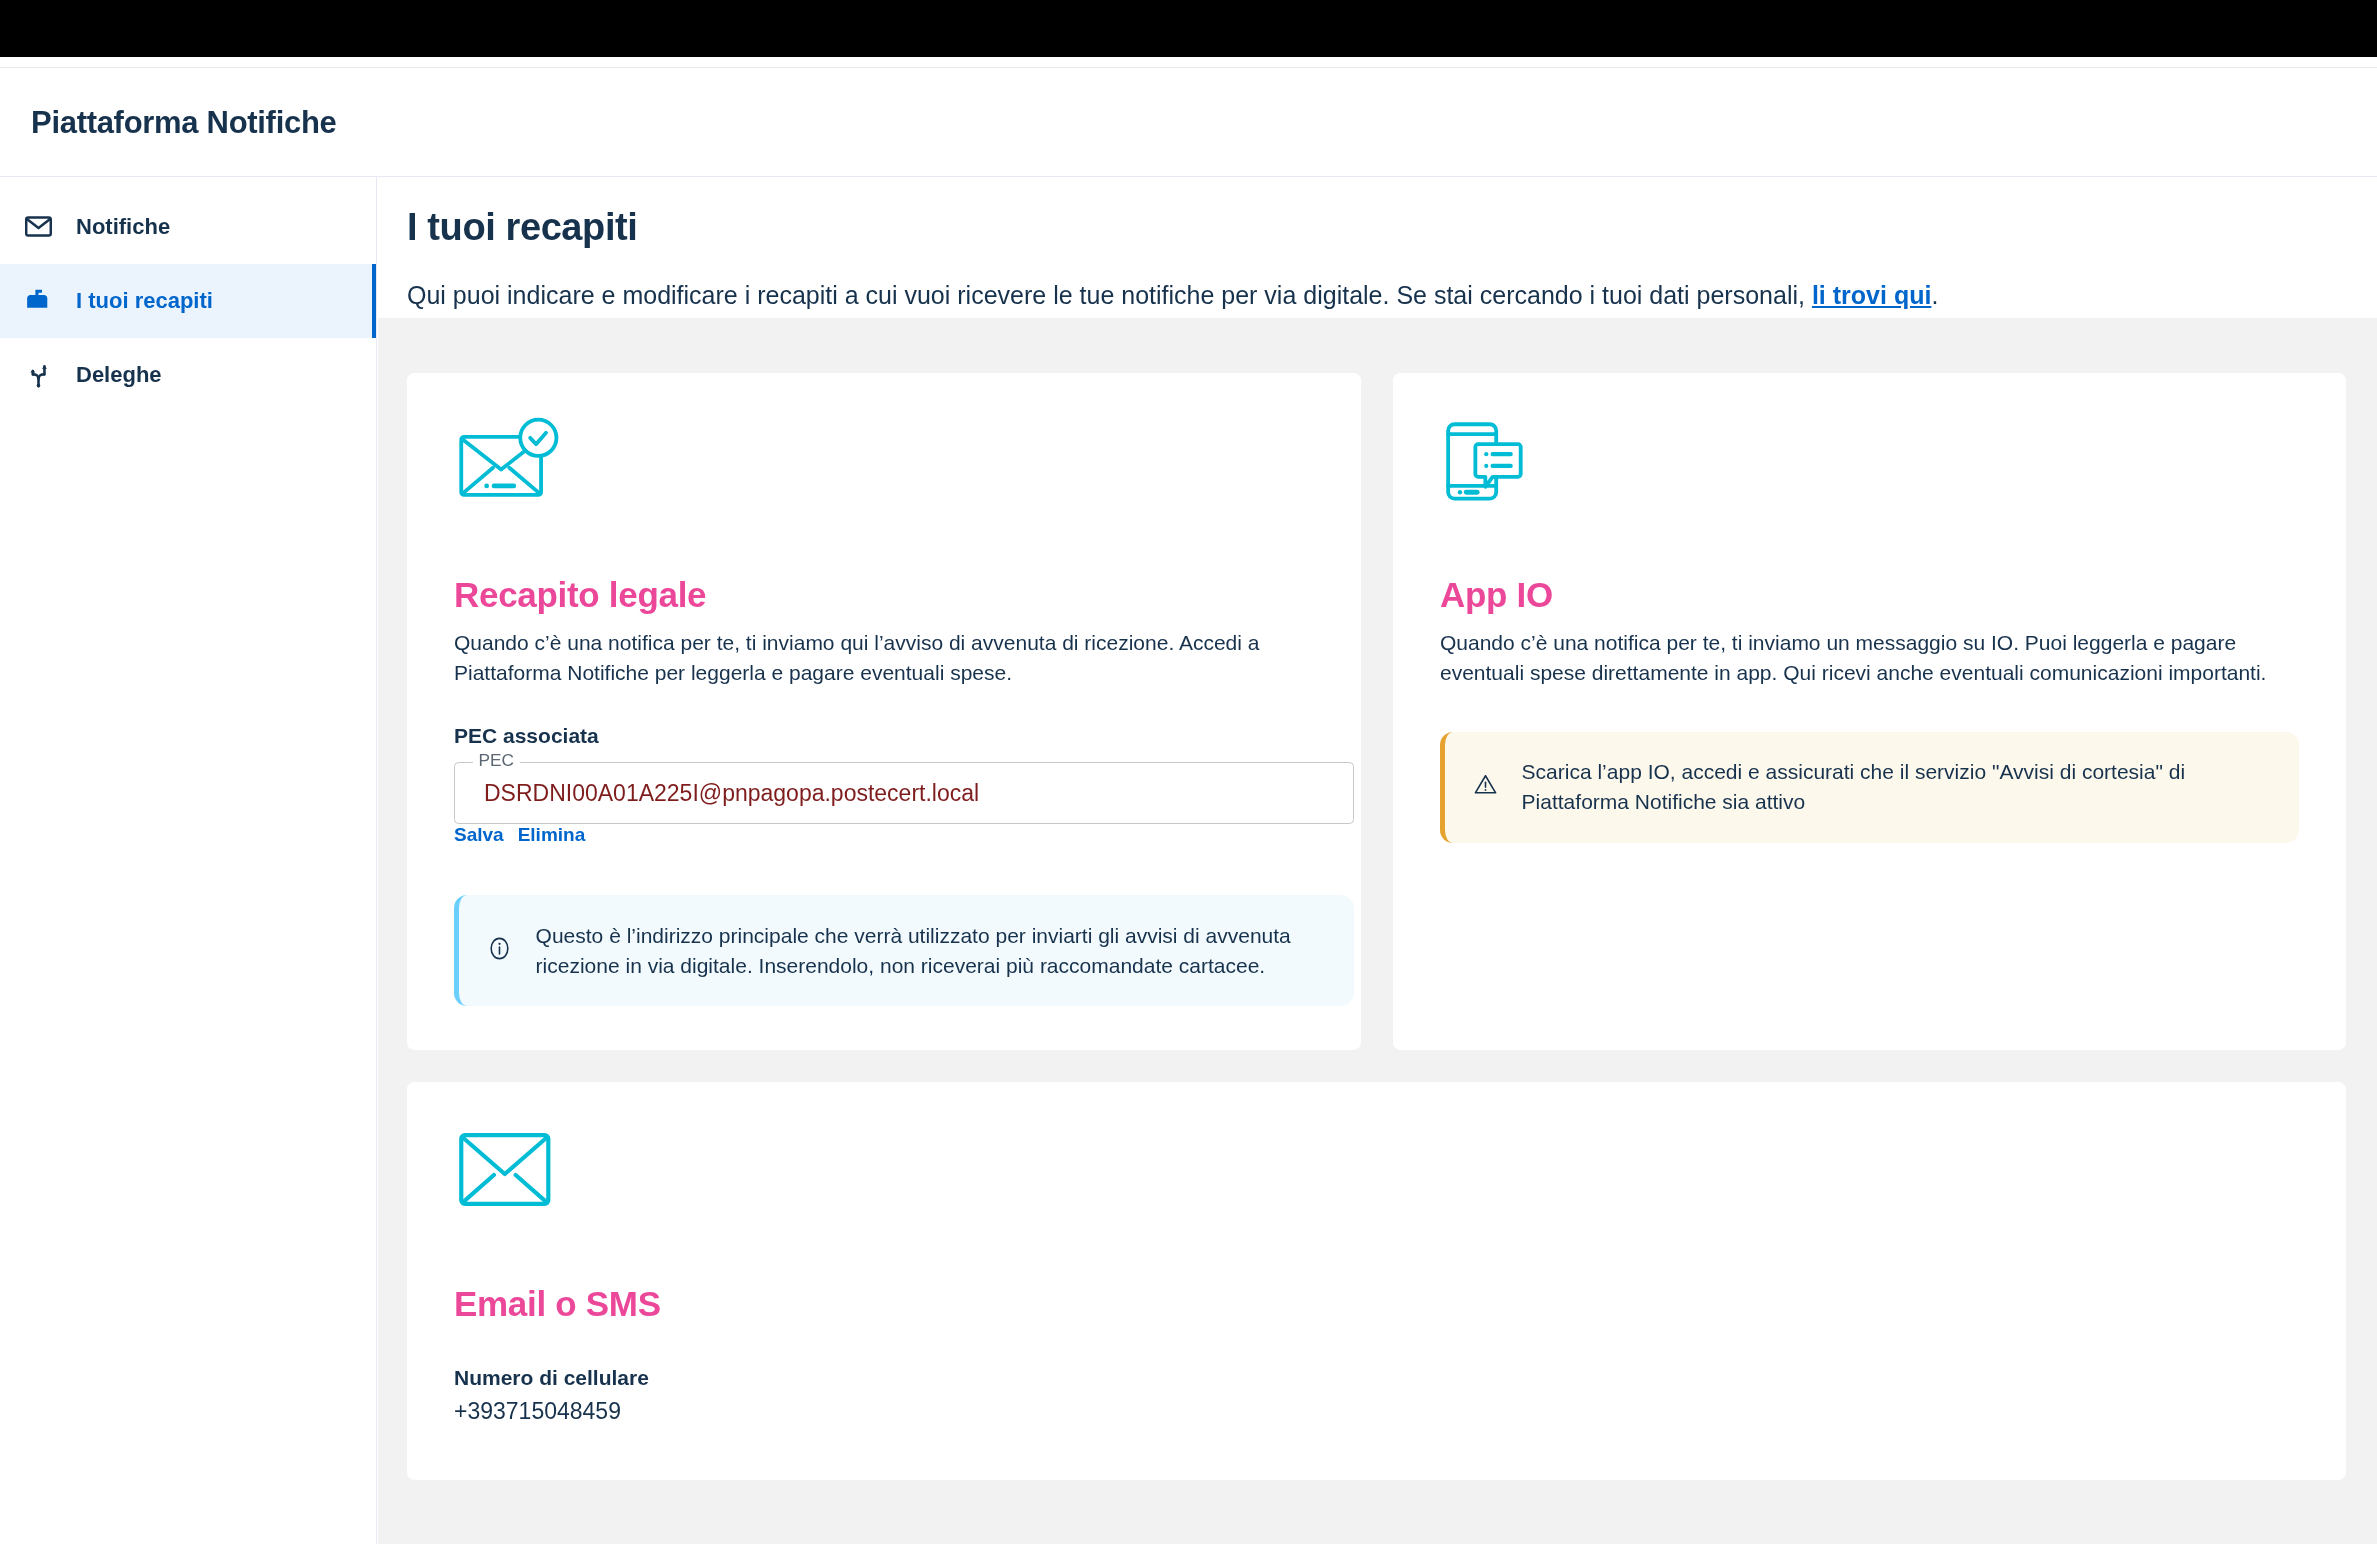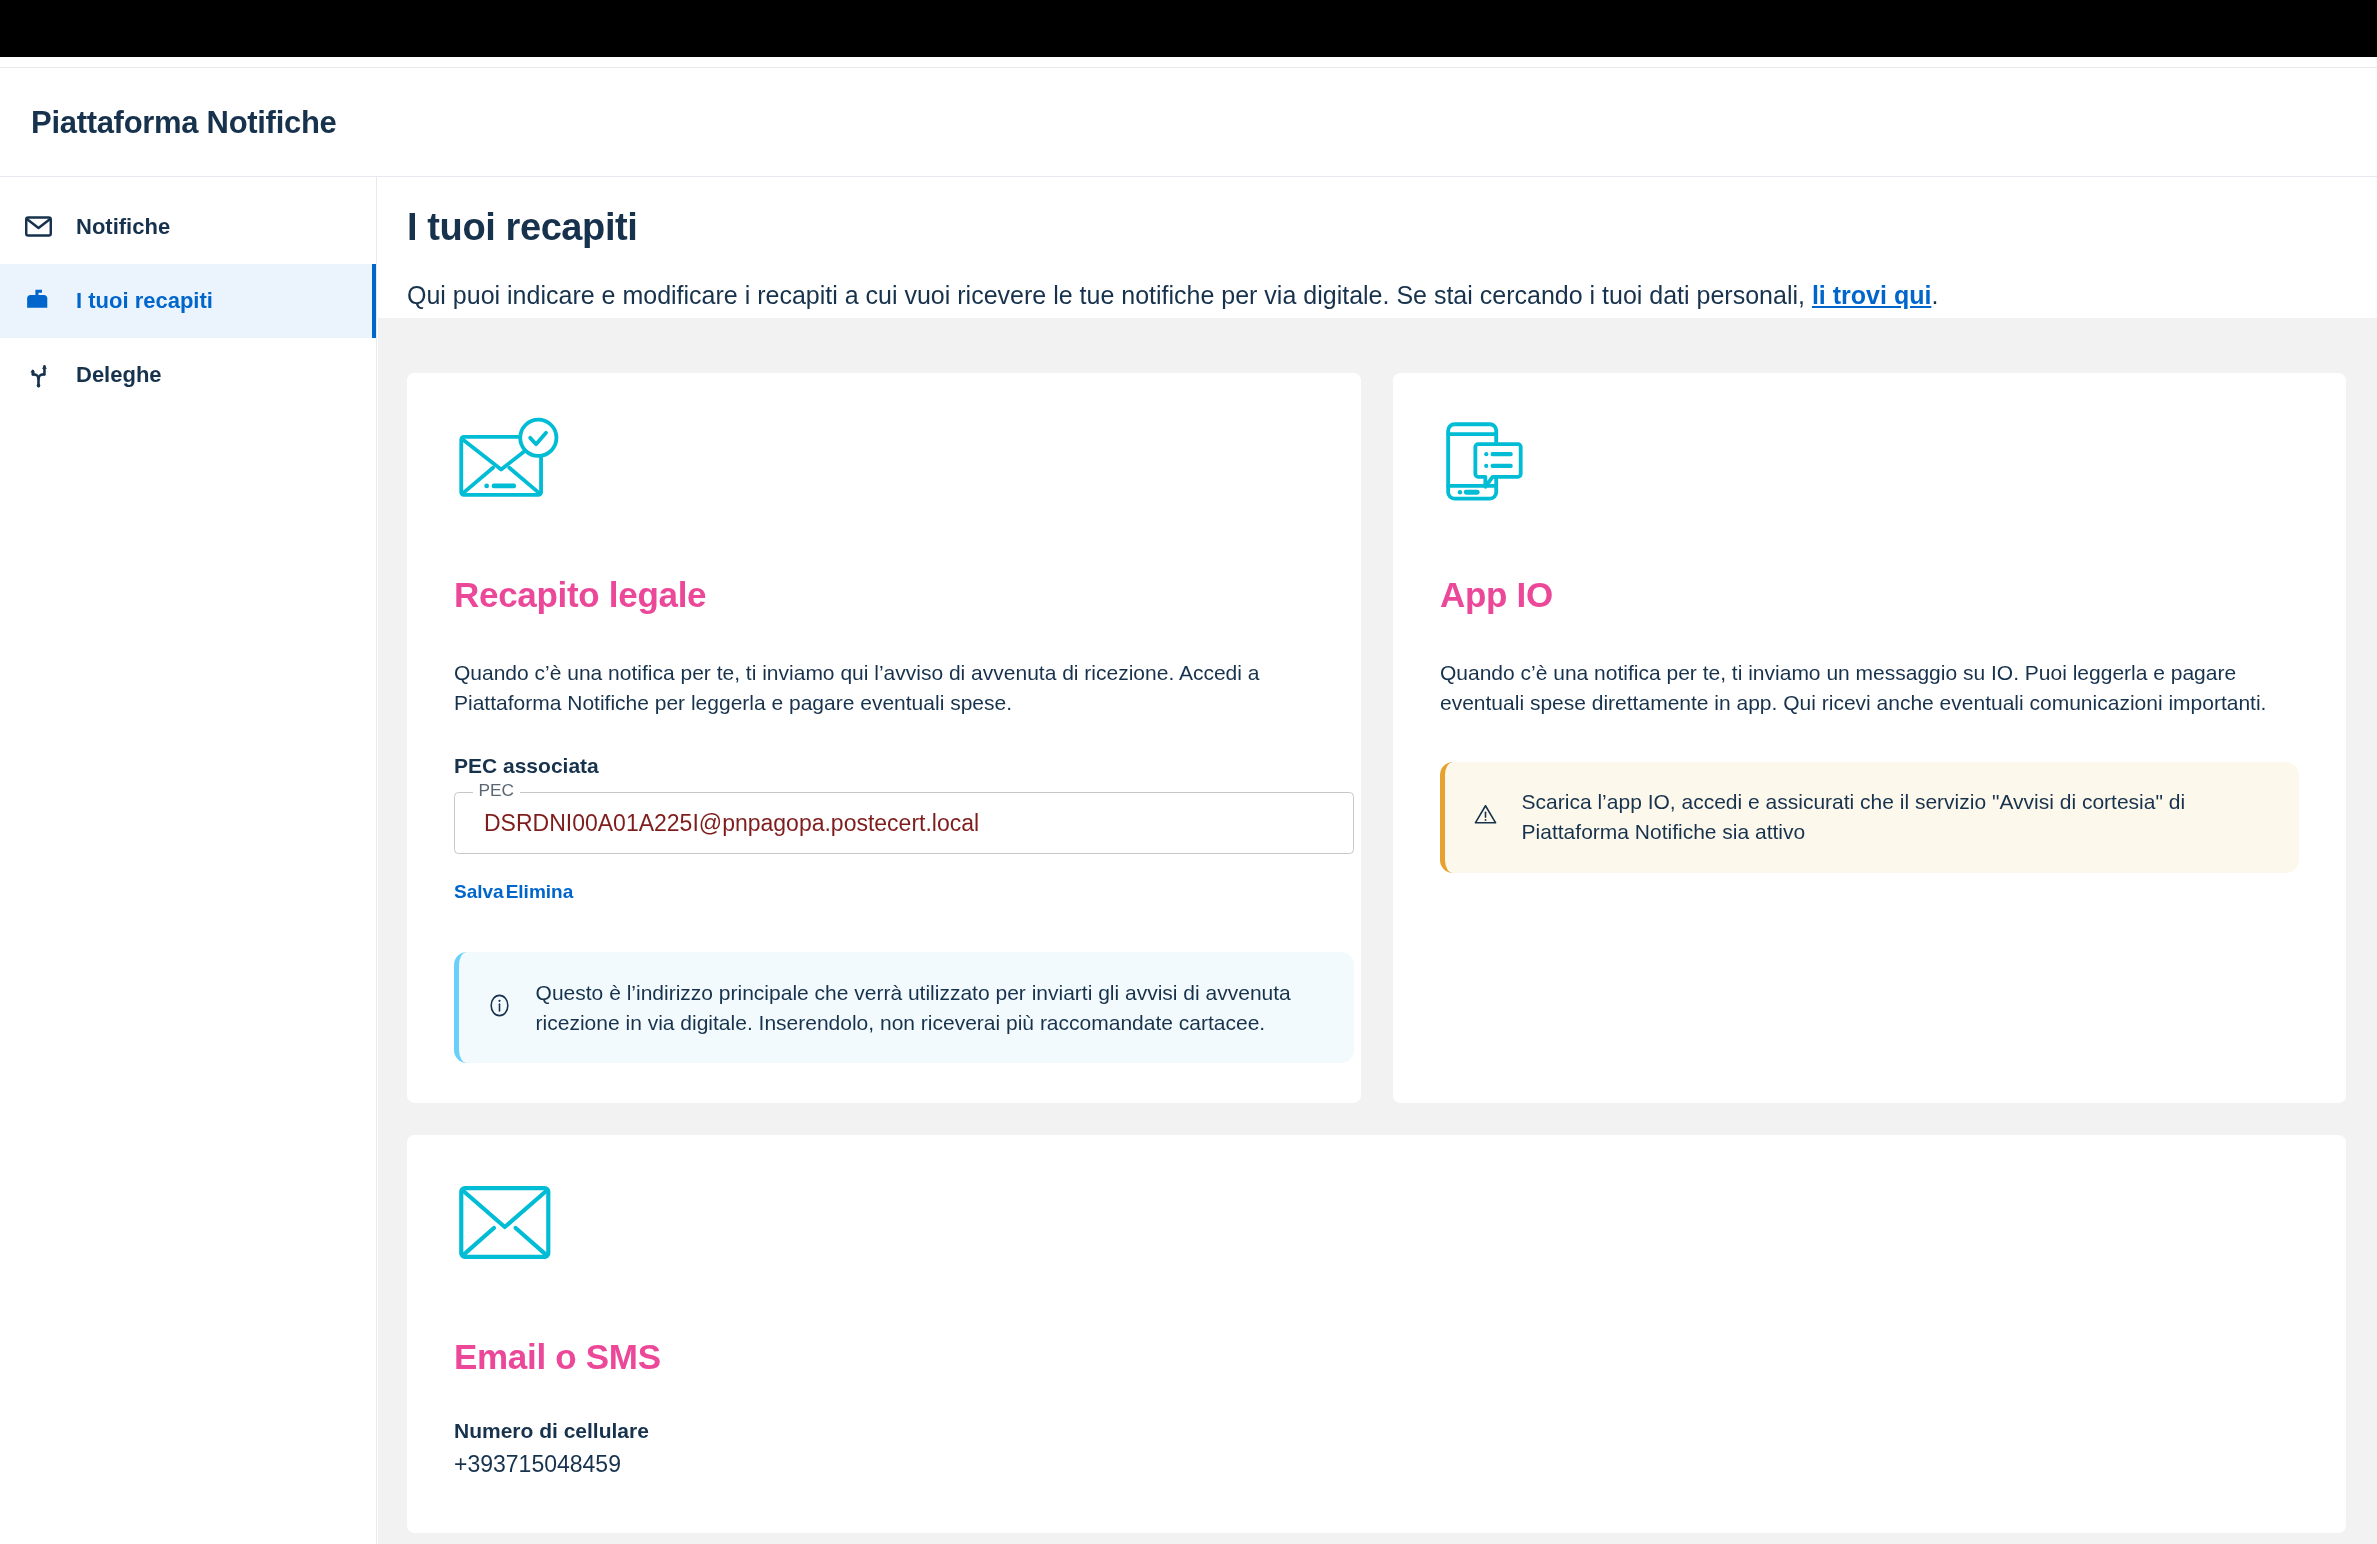--- a/index.html
+++ b/index.html
@@ -148,21 +148,21 @@
 
   .card-icon { height: 107px; display: flex; align-items: flex-start; }
   .card-title {
     margin-top: 55px;
     font-size: 35px;
     font-weight: 700;
     color: #ec4899;
     letter-spacing: -0.3px;
   }
   .card-desc {
-    margin-top: 43px;
+    margin-top: 13px;
     font-size: 21px;
     line-height: 1.42;
     color: #17324d;
     max-width: 859px;
   }
   .card.emailsms .card-desc { max-width: 1845px; }
 
   .field-label {
     margin-top: 36px;
     font-size: 21px;
@@ -188,23 +188,22 @@
     line-height: 1;
   }
   .textfield .value {
     position: absolute;
     top: 16.4px; left: 29px;
     font-size: 23px;
     color: #7f1d1d;
     white-space: nowrap;
   }
   .link-row {
-    margin-top: 27px;
-    display: flex;
-    gap: 2px;
+    display: flex;
+    gap: 14px;
   }
   .link-row a {
     font-size: 19px;
     font-weight: 700;
     color: #0066cc;
     text-decoration: none;
     cursor: pointer;
   }
 
   

